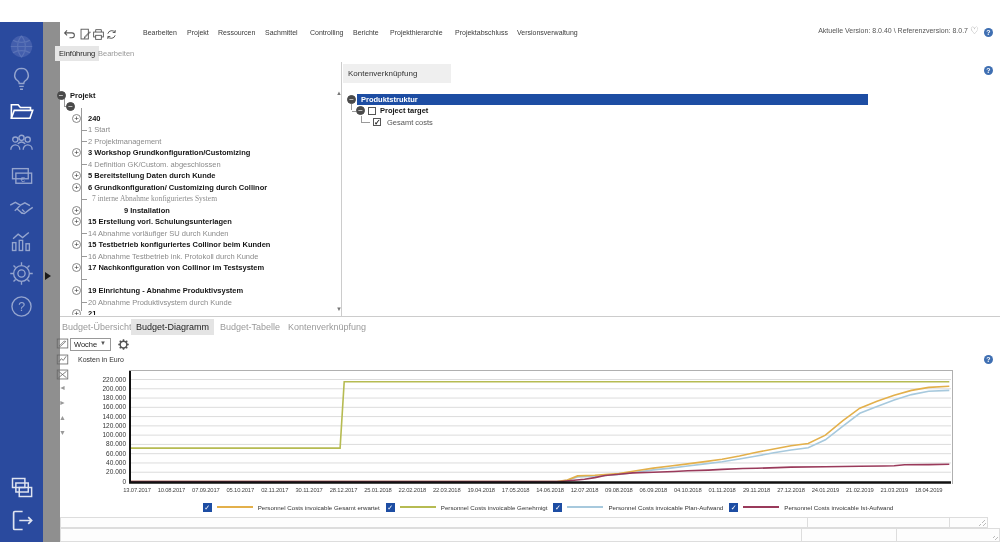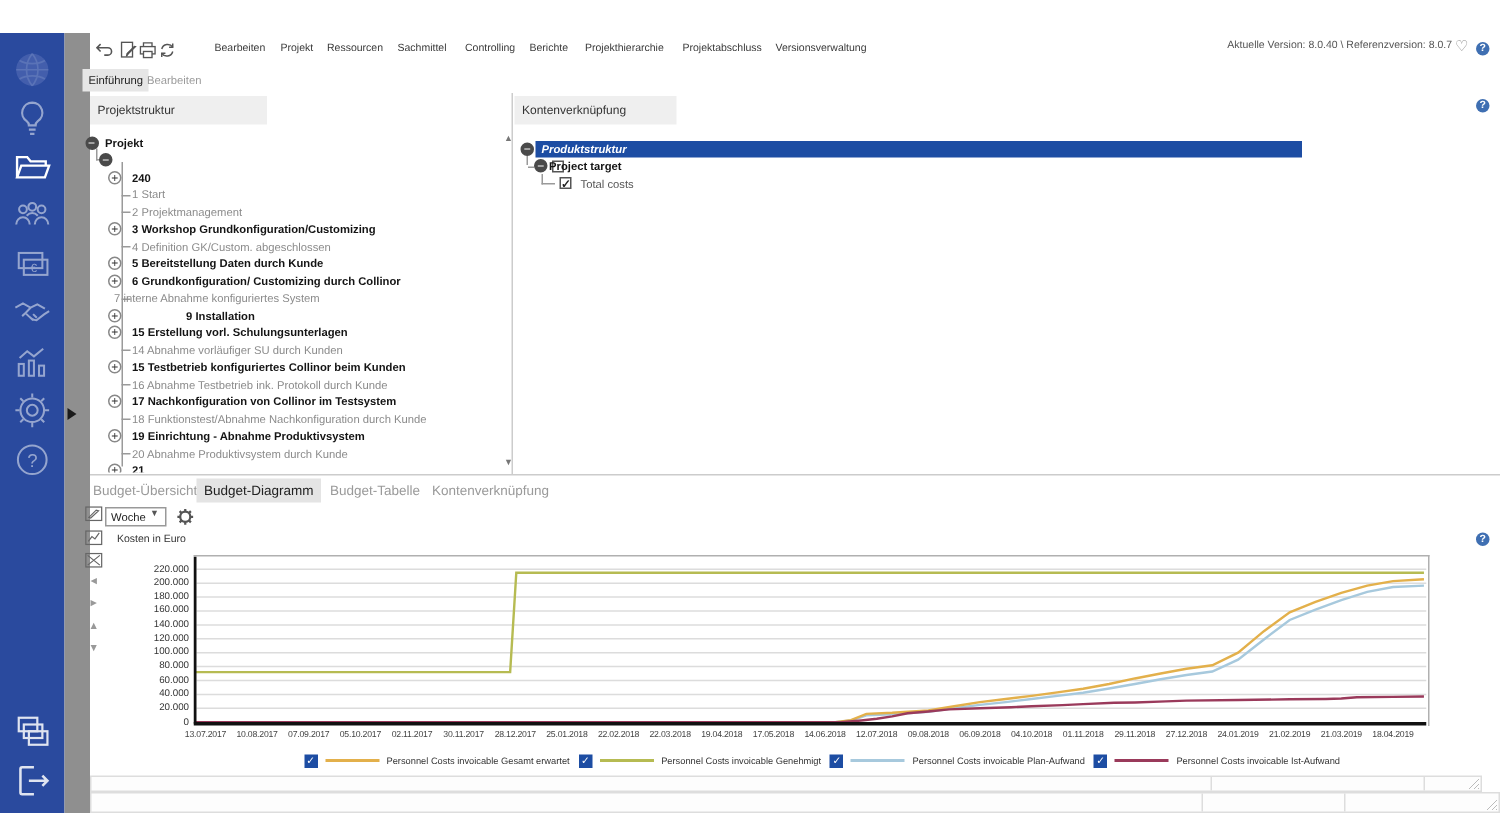--- a/index.html
+++ b/index.html
@@ -32,21 +32,21 @@
   #panel-sep-v { left:341px; top:62px; width:1px; height:254px; background:#ccc; }
   #panel-sep-h { left:60px; top:316px; width:940px; height:1px; background:#ccc; }
   .panel-header { position:absolute; top:64px; height:19px; background:#efefef; font-size:8px; color:#333; padding:5px 6px 0 5px; }
   #ltree { position:absolute; left:0; top:0; width:1000px; height:315px; overflow:hidden; }
   .trow { position:absolute; height:11.5px; font-size:7.5px; line-height:11.5px; white-space:nowrap; color:#8b8b8b; }
   .trow.bold { font-weight:bold; color:#141414; }
   .pm { position:absolute; width:9px; height:9px; border-radius:50%; font-size:8px; line-height:7.5px; text-align:center; }
   .pm.minus { background:#4a4a4a; color:#fff; border:1px solid #4a4a4a; }
   .pm.plus { background:#fff; color:#333; border:1px solid #888; }
   .tline { position:absolute; background:#9a9a9a; }
-  .sel-row { position:absolute; background:#1d4da3;font-style:italic; }
+  .sel-row { position:absolute; background:#1d4da3; }
   .sel-row span { position:absolute; left:4px; top:0; font-size:7.5px; font-weight:bold; color:#fff; line-height:11px; white-space:nowrap;}
   .cbx { position:absolute; width:8px; height:8px; border:1px solid #555; background:#fff; font-size:8px; line-height:7px; text-align:center; color:#222; font-weight:bold; }
   .scroll-arrow { position:absolute; font-size:6px; color:#777; }
   .btab { position:absolute; top:319px; height:16px; font-size:9px; padding:3px 5px; }
   .btab.active { background:#e4e4e4; color:#222; }
   .btab.inactive { color:#9a9a9a; }
   .side-tool { position:absolute; left:56px; width:13px; height:13px; color:#555; }
   .side-tool svg { width:13px; height:13px; }
   .side-arrow { position:absolute; left:59px; font-size:7px; color:#999; }
   #interval-select { left:70px; top:338px; width:41px; height:13px; border:1px solid #999; font-size:7.5px; color:#222; padding:1px 3px; background:#fff; }
@@ -155,21 +155,20 @@
       <div class="menu-item" style="left: 457px;">Versionsverwaltung</div>
     </div>
   <div class="abs" id="version-info">Aktuelle Version: 8.0.40 \ Referenzversion: 8.0.7</div>
   <div class="abs" id="heart-icon">♡</div>
   <div class="abs help-circle" style="left:984px; top:28px;">?</div>
   <div class="abs help-circle" style="left:984px; top:66px;">?</div>
   <div class="abs help-circle" style="left:984px; top:355px;">?</div>
 
   <div id="view-tabs"></div>
 
-  <div class="abs panel-header" style="left:60px; width:118px;">Projektstruktur</div>
   <div class="abs panel-header" style="left:343px; width:108px;">Kontenverknüpfung</div>
   <div class="abs" id="panel-sep-v"></div>
   <div class="abs" id="panel-sep-h"></div>
 
   <div id="ltree">
       <div class="tline" style="left: 63.5px; top: 98.5px; width: 1px; height: 8px;"></div>
       <div class="tline" style="left: 63.5px; top: 106px; width: 4px; height: 1px;"></div>
       <div class="tline" style="left: 81px; top: 107.5px; width: 1px; height: 203.55px;"></div>
       <div class="pm minus" style="left: 56.5px; top: 90.5px;">−</div>
       <div class="trow bold" style="left: 70px; top: 89.5px;">Projekt</div>
@@ -182,56 +181,55 @@
       <div class="trow" style="left: 88px; top: 135.5px;">2 Projektmanagement</div>
       <div class="pm plus" style="left: 72px; top: 148px;">+</div>
       <div class="trow bold" style="left: 88px; top: 147px;">3 Workshop Grundkonfiguration/Customizing</div>
       <div class="tline" style="left: 81px; top: 164px; width: 6px; height: 1px;"></div>
       <div class="trow" style="left: 88px; top: 158.5px;">4 Definition GK/Custom. abgeschlossen</div>
       <div class="pm plus" style="left: 72px; top: 171px;">+</div>
       <div class="trow bold" style="left: 88px; top: 170px;">5 Bereitstellung Daten durch Kunde</div>
       <div class="pm plus" style="left: 72px; top: 182.5px;">+</div>
       <div class="trow bold" style="left: 88px; top: 181.5px;">6 Grundkonfiguration/ Customizing durch Collinor</div>
       <div class="tline" style="left: 81px; top: 198.5px; width: 6px; height: 1px;"></div>
-      <div class="trow" style="left: 76px; top: 193px;">7 interne Abnahme konfiguriertes System</div>
+      <div class="trow" style="left: 92px; top: 193px; font-family: Liberation Serif, serif;">7 interne Abnahme konfiguriertes System</div>
       <div class="pm plus" style="left: 72px; top: 205.5px;">+</div>
       <div class="trow bold" style="left: 88px; top: 204.5px; padding-left: 36px;">9 Installation</div>
       <div class="pm plus" style="left: 72px; top: 217px;">+</div>
       <div class="trow bold" style="left: 88px; top: 216px;">15 Erstellung vorl. Schulungsunterlagen</div>
       <div class="tline" style="left: 81px; top: 233px; width: 6px; height: 1px;"></div>
       <div class="trow" style="left: 88px; top: 227.5px;">14 Abnahme vorläufiger SU durch Kunden</div>
       <div class="pm plus" style="left: 72px; top: 240px;">+</div>
       <div class="trow bold" style="left: 88px; top: 239px;">15 Testbetrieb konfiguriertes Collinor beim Kunden</div>
       <div class="tline" style="left: 81px; top: 256px; width: 6px; height: 1px;"></div>
       <div class="trow" style="left: 88px; top: 250.5px;">16 Abnahme Testbetrieb ink. Protokoll durch Kunde</div>
       <div class="pm plus" style="left: 72px; top: 263px;">+</div>
       <div class="trow bold" style="left: 88px; top: 262px;">17 Nachkonfiguration von Collinor im Testsystem</div>
       <div class="tline" style="left: 81px; top: 279px; width: 6px; height: 1px;"></div>
-      <div class="trow" style="left: 88px; top: 273.5px;">18 Funktionstest/Abnahme  Nachkonfiguration durch Kunde</div>
       <div class="pm plus" style="left: 72px; top: 286px;">+</div>
       <div class="trow bold" style="left: 88px; top: 285px;">19 Einrichtung - Abnahme Produktivsystem</div>
       <div class="tline" style="left: 81px; top: 302px; width: 6px; height: 1px;"></div>
       <div class="trow" style="left: 88px; top: 296.5px;">20 Abnahme Produktivsystem durch Kunde</div>
       <div class="pm plus" style="left: 72px; top: 309px;">+</div>
       <div class="trow bold" style="left: 88px; top: 308px;">21</div>
     </div>
   <div id="rtree">
       <div class="pm minus" style="left: 347px; top: 94.5px;">−</div>
       <div class="sel-row" style="left: 357px; top: 93.5px; width: 511px; height: 11px;">
         <span>Produktstruktur</span>
       </div>
       <div class="tline" style="left: 351px; top: 103.5px; width: 1px; height: 6.5px;"></div>
       <div class="tline" style="left: 352px; top: 110.5px; width: 4px; height: 1px;"></div>
       <div class="pm minus" style="left: 356px; top: 106px;">−</div>
       <div class="cbx" style="left: 368px; top: 106.5px;"></div>
-      <div class="trow bold" style="left: 366px; top: 105px;">Project target</div>
+      <div class="trow bold" style="left: 380px; top: 105px;">Project target</div>
       <div class="tline" style="left: 361px; top: 116px; width: 1px; height: 6.5px;"></div>
       <div class="tline" style="left: 361px; top: 122px; width: 9px; height: 1px;"></div>
       <div class="cbx" style="left: 373px; top: 118px;">✓</div>
-      <div class="trow" style="left: 387px; top: 116.5px; color: rgb(85, 85, 85);">Total costs</div>
+      <div class="trow" style="left: 387px; top: 116.5px; color: rgb(85, 85, 85);">Gesamt costs</div>
     </div>
 
   <div class="abs scroll-arrow" style="left:336px; top:90px;">▲</div>
   <div class="abs scroll-arrow" style="left:336px; top:306px;">▼</div>
 
   <div id="budget-tabs"></div>
   <div id="side-tools">
       <div class="side-tool" style="top: 336px;"><svg viewBox="0 0 16 16" fill="none" stroke="#666" stroke-width="1">
           <rect x="1.5" y="2.5" width="13" height="11"></rect>
           <path d="M4 11l6-6 2 .5-6.5 6z" stroke-width=".9"></path>

